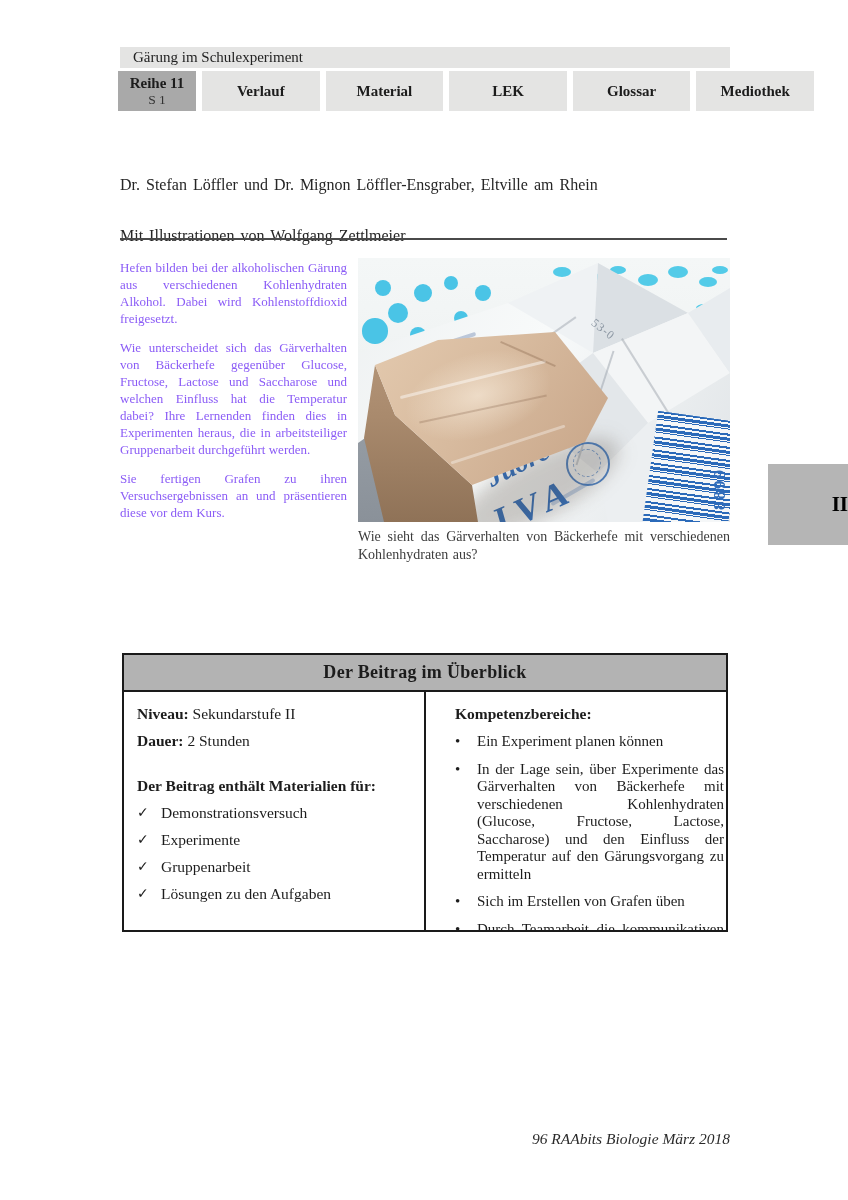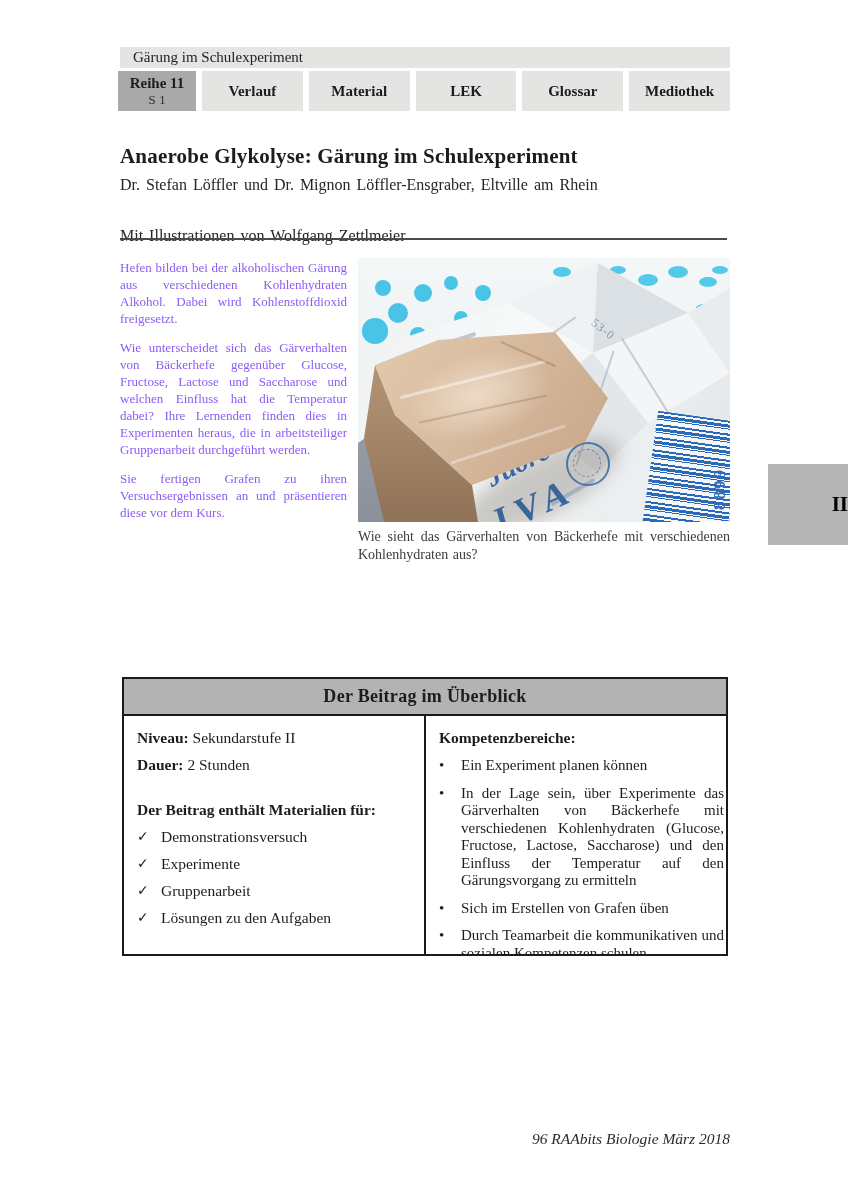--- a/index.html
+++ b/index.html
@@ -3,21 +3,21 @@
 <meta charset="utf-8">
 <style>
   html,body{margin:0;padding:0;background:#fff;}
   .page{position:relative;width:848px;height:1200px;background:#fff;overflow:hidden;
         font-family:"Liberation Serif","DejaVu Serif",serif;color:#1c1c1c;}
 
   
   .strip{position:absolute;left:120px;top:47px;width:610px;height:21px;
          background:var(--strip-bg,#e4e4e3);font-size:15px;line-height:21px;
          padding-left:13px;box-sizing:border-box;color:#222;}
-  .tabs{position:absolute;left:118px;top:71px;width:612px;height:40px;display:flex;gap:6px;}
+  .tabs{position:absolute;left:118px;top:71px;width:696px;height:40px;display:flex;gap:6px;}
   .tab{flex:1;background:var(--tab-bg,#e4e4e3);display:flex;align-items:center;justify-content:center;
        font-weight:bold;font-size:15px;color:#1c1c1c;}
   .tab-active{flex:none;width:78px;background:var(--tab-active-bg,#a9a9a9);
        display:flex;flex-direction:column;align-items:center;justify-content:center;line-height:1.2;}
   .tab-active .sub{font-weight:normal;font-size:13.5px;color:#333;}
 
   
   .title{position:absolute;left:120px;top:144px;font-size:21px;font-weight:bold;margin:0;letter-spacing:.2px;}
   .authors{position:absolute;left:120px;top:176px;font-size:16px;word-spacing:2px;color:#262626;}
   .illus{position:absolute;left:120px;top:203px;font-size:16px;word-spacing:2px;color:#262626;margin-top:24px;}
@@ -28,25 +28,25 @@
              text-align:justify;color:#8b5cf6;hyphens:auto;-webkit-hyphens:auto;}
   .intro-col p{margin:0 0 12px 0;}
   .figure-col{position:absolute;left:358px;top:258px;width:372px;}
   .caption{margin-top:6px;font-size:14px;line-height:18px;color:#3c3c3c;text-align:justify;word-spacing:1px;}
 
   
   .side-tab{position:absolute;left:768px;top:464px;width:80px;height:81px;background:var(--side-tab-bg,#b5b5b5);
             display:flex;align-items:center;justify-content:center;font-size:21px;font-weight:bold;color:#000000;padding-left:47px;}
 
   
-  .overview{position:absolute;left:122px;top:677px;width:606px;height:279px;box-sizing:border-box;
+  .overview{position:absolute;left:122px;top:653px;width:606px;height:279px;box-sizing:border-box;
             border:2px solid #1a1a1a;overflow:hidden;}
   .overview-header{height:35px;background:var(--box-header-bg,#b3b3b3);border-bottom:2px solid #1a1a1a;
             display:flex;align-items:center;justify-content:center;font-size:18px;font-weight:bold;letter-spacing:.3px;}
-  .overview-cols{display:flex;height:240px;}
+  .overview-cols{display:flex;height:240px;gap:16px;}
   .ov-left{width:302px;box-sizing:border-box;border-right:2px solid #1a1a1a;padding:13px 12px 0 13px;}
   .ov-right{flex:1;padding:13px 2px 0 13px;}
   .fact{font-size:15.5px;margin-bottom:9px;}
   .fact b{font-weight:bold;}
   .materials-heading{font-size:15.5px;font-weight:bold;margin:27px 0 9px 0;}
   .material-row{display:flex;font-size:15.5px;margin-bottom:9px;}
   .material-row .check{width:24px;flex:none;font-family:"DejaVu Sans",sans-serif;font-size:14px;}
   .comp-heading{font-size:15.5px;font-weight:bold;margin-bottom:10px;}
   .bullet-row{display:flex;font-size:15px;line-height:17.5px;margin-bottom:10px;text-align:justify;}
   .bullet-row .bullet{width:22px;flex:none;}
@@ -146,21 +146,20 @@
         <div class="tab">
           <span>Glossar</span>
         </div>
       
         <div class="tab">
           <span>Mediothek</span>
         </div>
       </div>
   </div>
 
-  <h1 class="title">Anaerobe Glykolyse: Gärung im Schulexperiment</h1>
   <div class="authors">Dr. Stefan Löffler und Dr. Mignon Löffler-Ensgraber, Eltville am Rhein</div>
   <div class="illus">Mit Illustrationen von Wolfgang Zettlmeier</div>
   <div class="rule"></div>
 
   <div class="intro-col">
 
       <p>Hefen bilden bei der alkoholischen Gärung aus verschiedenen Kohlenhydraten Alkohol. Dabei wird Kohlenstoffdioxid freigesetzt.</p>
 
       <p>Wie unterscheidet sich das Gärverhalten von Bäckerhefe gegenüber Glucose, Fructose, Lactose und Saccharose und welchen Einfluss hat die Temperatur dabei? Ihre Lernenden finden dies in Experimenten heraus, die in arbeitsteiliger Gruppenarbeit durchgeführt werden.</p>
 

